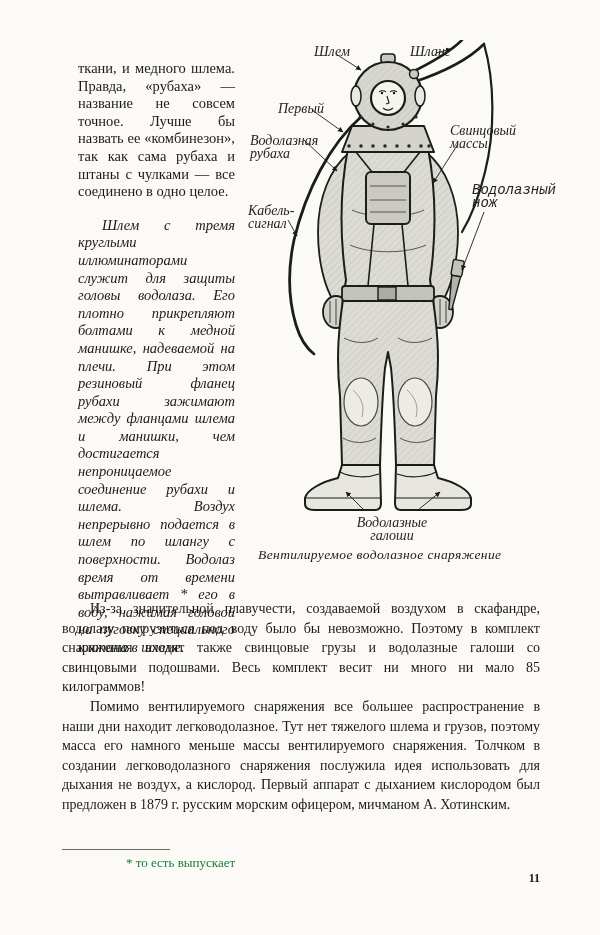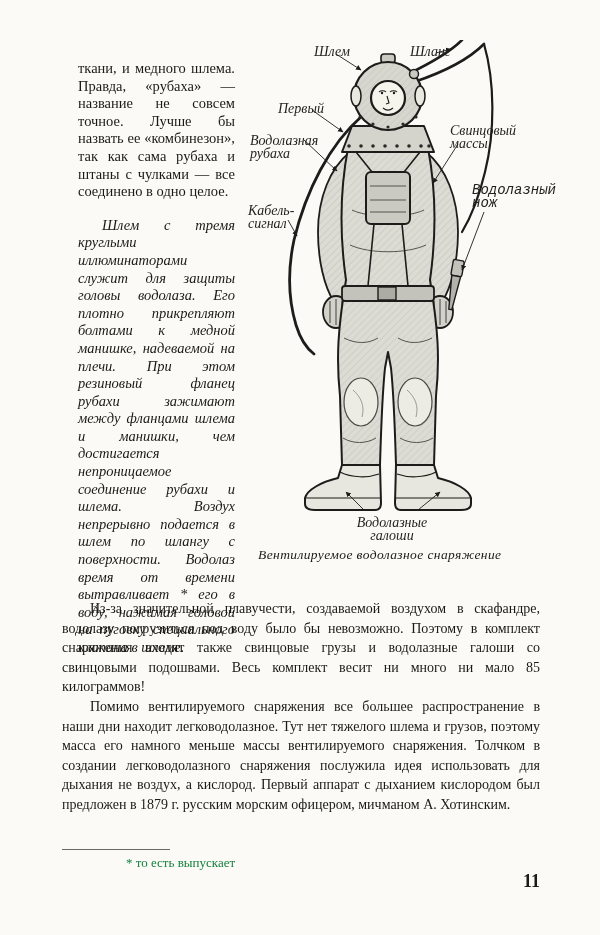--- a/index.html
+++ b/index.html
@@ -26,21 +26,21 @@
     font-style:italic; font-size:13.5px; letter-spacing:0.4px; color:#1b1a17;
   }
   .body-text {
     position:absolute; left:62px; top:599px; width:478px;
     font-size:14px; line-height:19.6px; text-align:justify;
   }
   .body-text p { margin:0; text-indent:28px; }
 
   .footnote-rule { position:absolute; left:62px; top:849px; width:108px; height:1px; background:#6a6963; }
   .footnote { position:absolute; left:94px; top:855px; font-size:13px; color:#15803d;margin-left:32px; }
-  .page-number { position:absolute; left:498px; top:871px; width:42px; text-align:right; font-size:18px; font-weight:bold; }
+  .page-number { position:absolute; left:498px; top:871px; width:42px; text-align:right; font-size:12px; font-weight:bold; }
 </style>
 </head>
 <body>
 
 <div class="page">
 
   <div class="left-col">
     <p>ткани, и медного шлема. Правда, «рубаха» — название не совсем точное. Лучше бы назвать ее «комбинезон», так как сама рубаха и штаны с чулками — все соединено в одно целое.</p>
     <p class="indent">Шлем с тремя круглыми иллюминаторами служит для защиты головы водолаза. Его плотно прикрепляют болтами к медной манишке, надеваемой на плечи. При этом резиновый фланец рубахи зажимают между фланцами шлема и манишки, чем достигается непроницаемое соединение рубахи и шлема. Воздух непрерывно подается в шлем по шлангу с поверхности. Водолаз время от времени вытравливает * его в воду, нажимая головой на пуговку специального клапана в шлеме.</p>
   </div>

